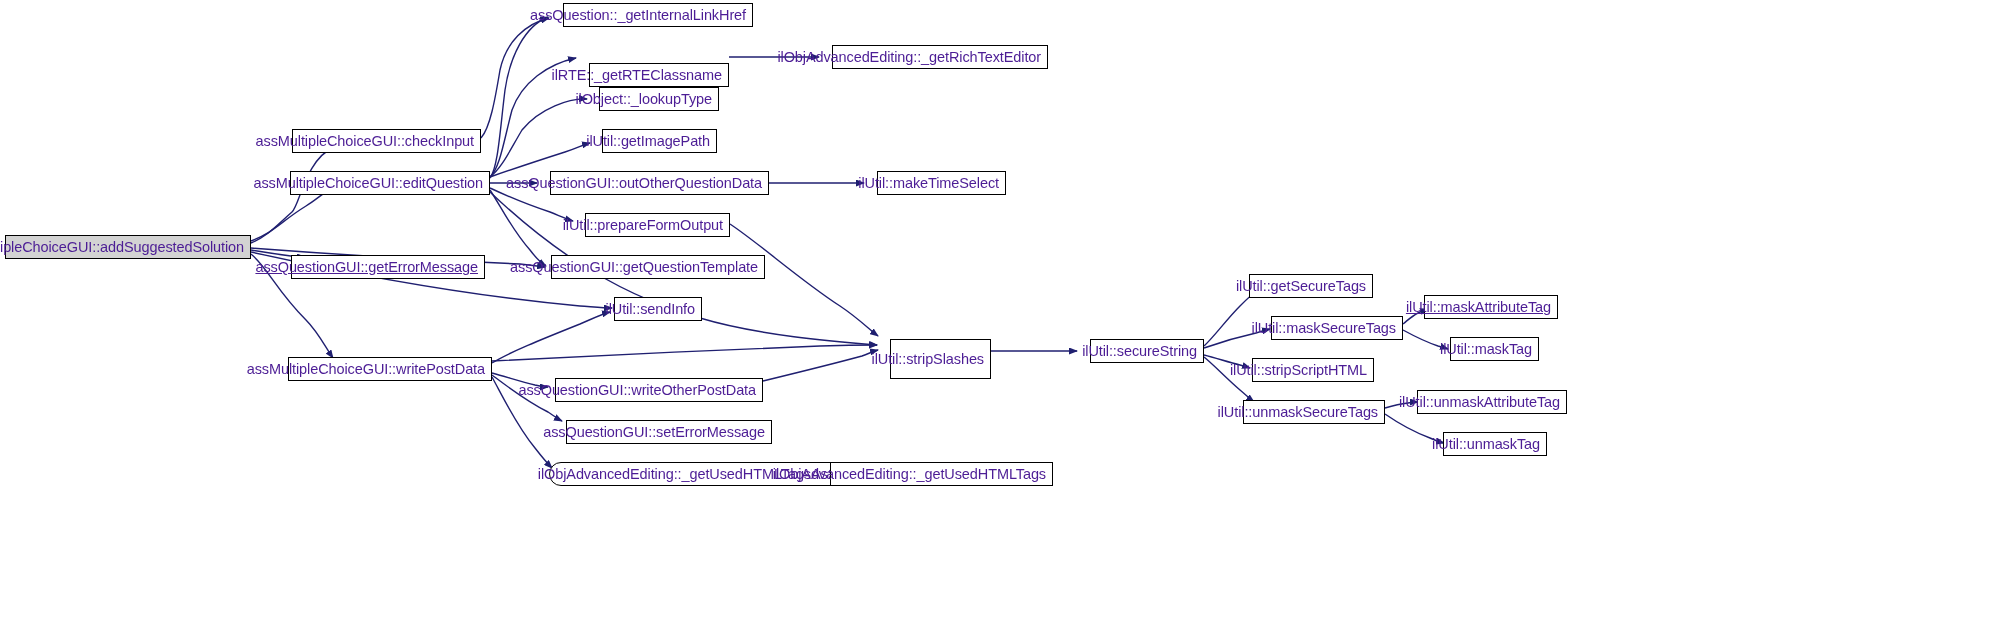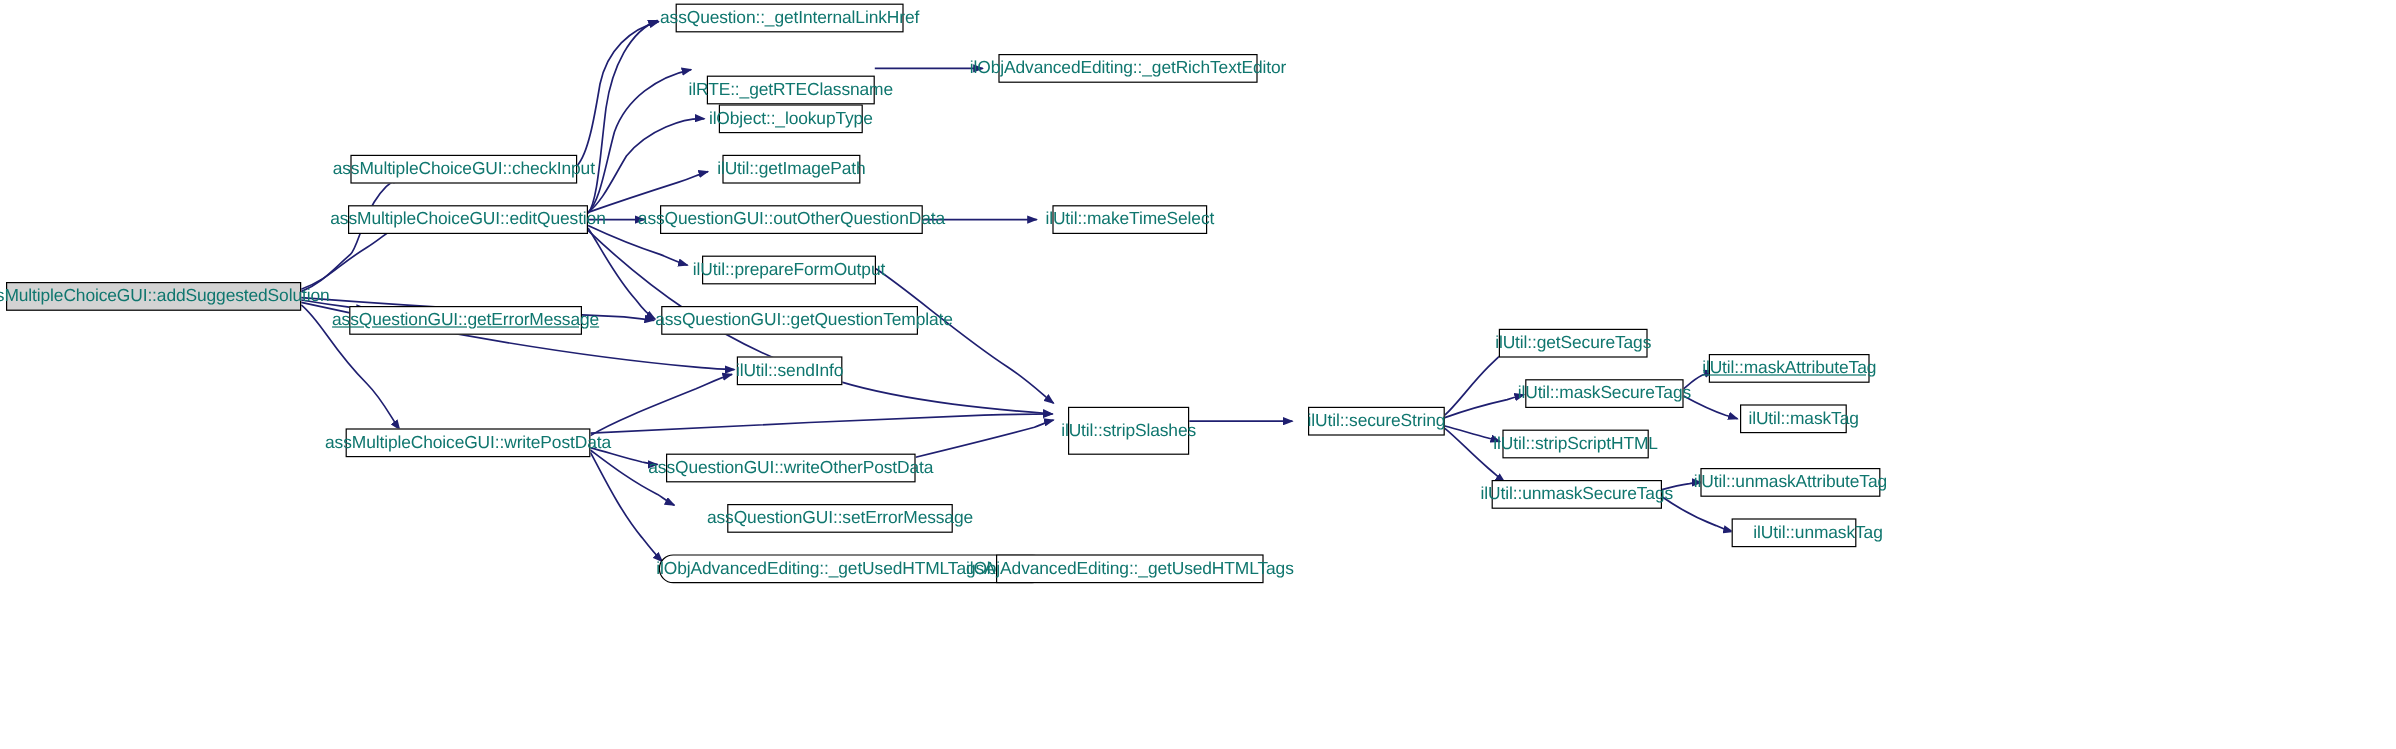--- a/index.html
+++ b/index.html
@@ -21,26 +21,26 @@
     top: 0;
     width: 1997px;
     height: 624px;
     pointer-events: none;
   }
   .gnode {
     position: absolute;
     box-sizing: border-box;
     border: 1px solid #000000;
     background: #ffffff;
-    color: #0f766e;
+    color: #4c1d95;
     font-size: 14.5px;
     line-height: 1;
     display: flex;
     align-items: center;
-    justify-content: center;
+    justify-content: flex-end;
     white-space: nowrap;
     letter-spacing: -0.1px;
     z-index: 5;
   }
   .gnode.root {
     background: #d3d3d3;
     border-color: #000000;
   }
   .gnode-label {
     display: block;
@@ -130,21 +130,21 @@
       </div>
       <div class="gnode" style="left: 551px; top: 255px; width: 214px; height: 24px; padding-left: 24px;">
         <span class="gnode-label">assQuestionGUI::getQuestionTemplate</span>
       </div>
       <div class="gnode" style="left: 614px; top: 297px; width: 88px; height: 24px;">
         <span class="gnode-label">ilUtil::sendInfo</span>
       </div>
       <div class="gnode" style="left: 555px; top: 378px; width: 208px; height: 24px;">
         <span class="gnode-label">assQuestionGUI::writeOtherPostData</span>
       </div>
-      <div class="gnode" style="left: 566px; top: 420px; width: 188px; height: 24px; margin-left: 40px;">
+      <div class="gnode" style="left: 566px; top: 420px; width: 206px; height: 24px;">
         <span class="gnode-label">assQuestionGUI::setErrorMessage</span>
       </div>
       <div class="gnode" style="left: 549px; top: 462px; width: 323px; height: 24px; border-radius: 12px;">
         <span class="gnode-label">ilObjAdvancedEditing::_getUsedHTMLTagsAsString</span>
       </div>
       <div class="gnode" style="left: 832px; top: 45px; width: 216px; height: 24px;">
         <span class="gnode-label">ilObjAdvancedEditing::_getRichTextEditor</span>
       </div>
       <div class="gnode" style="left: 877px; top: 171px; width: 129px; height: 24px;">
         <span class="gnode-label">ilUtil::makeTimeSelect</span>

